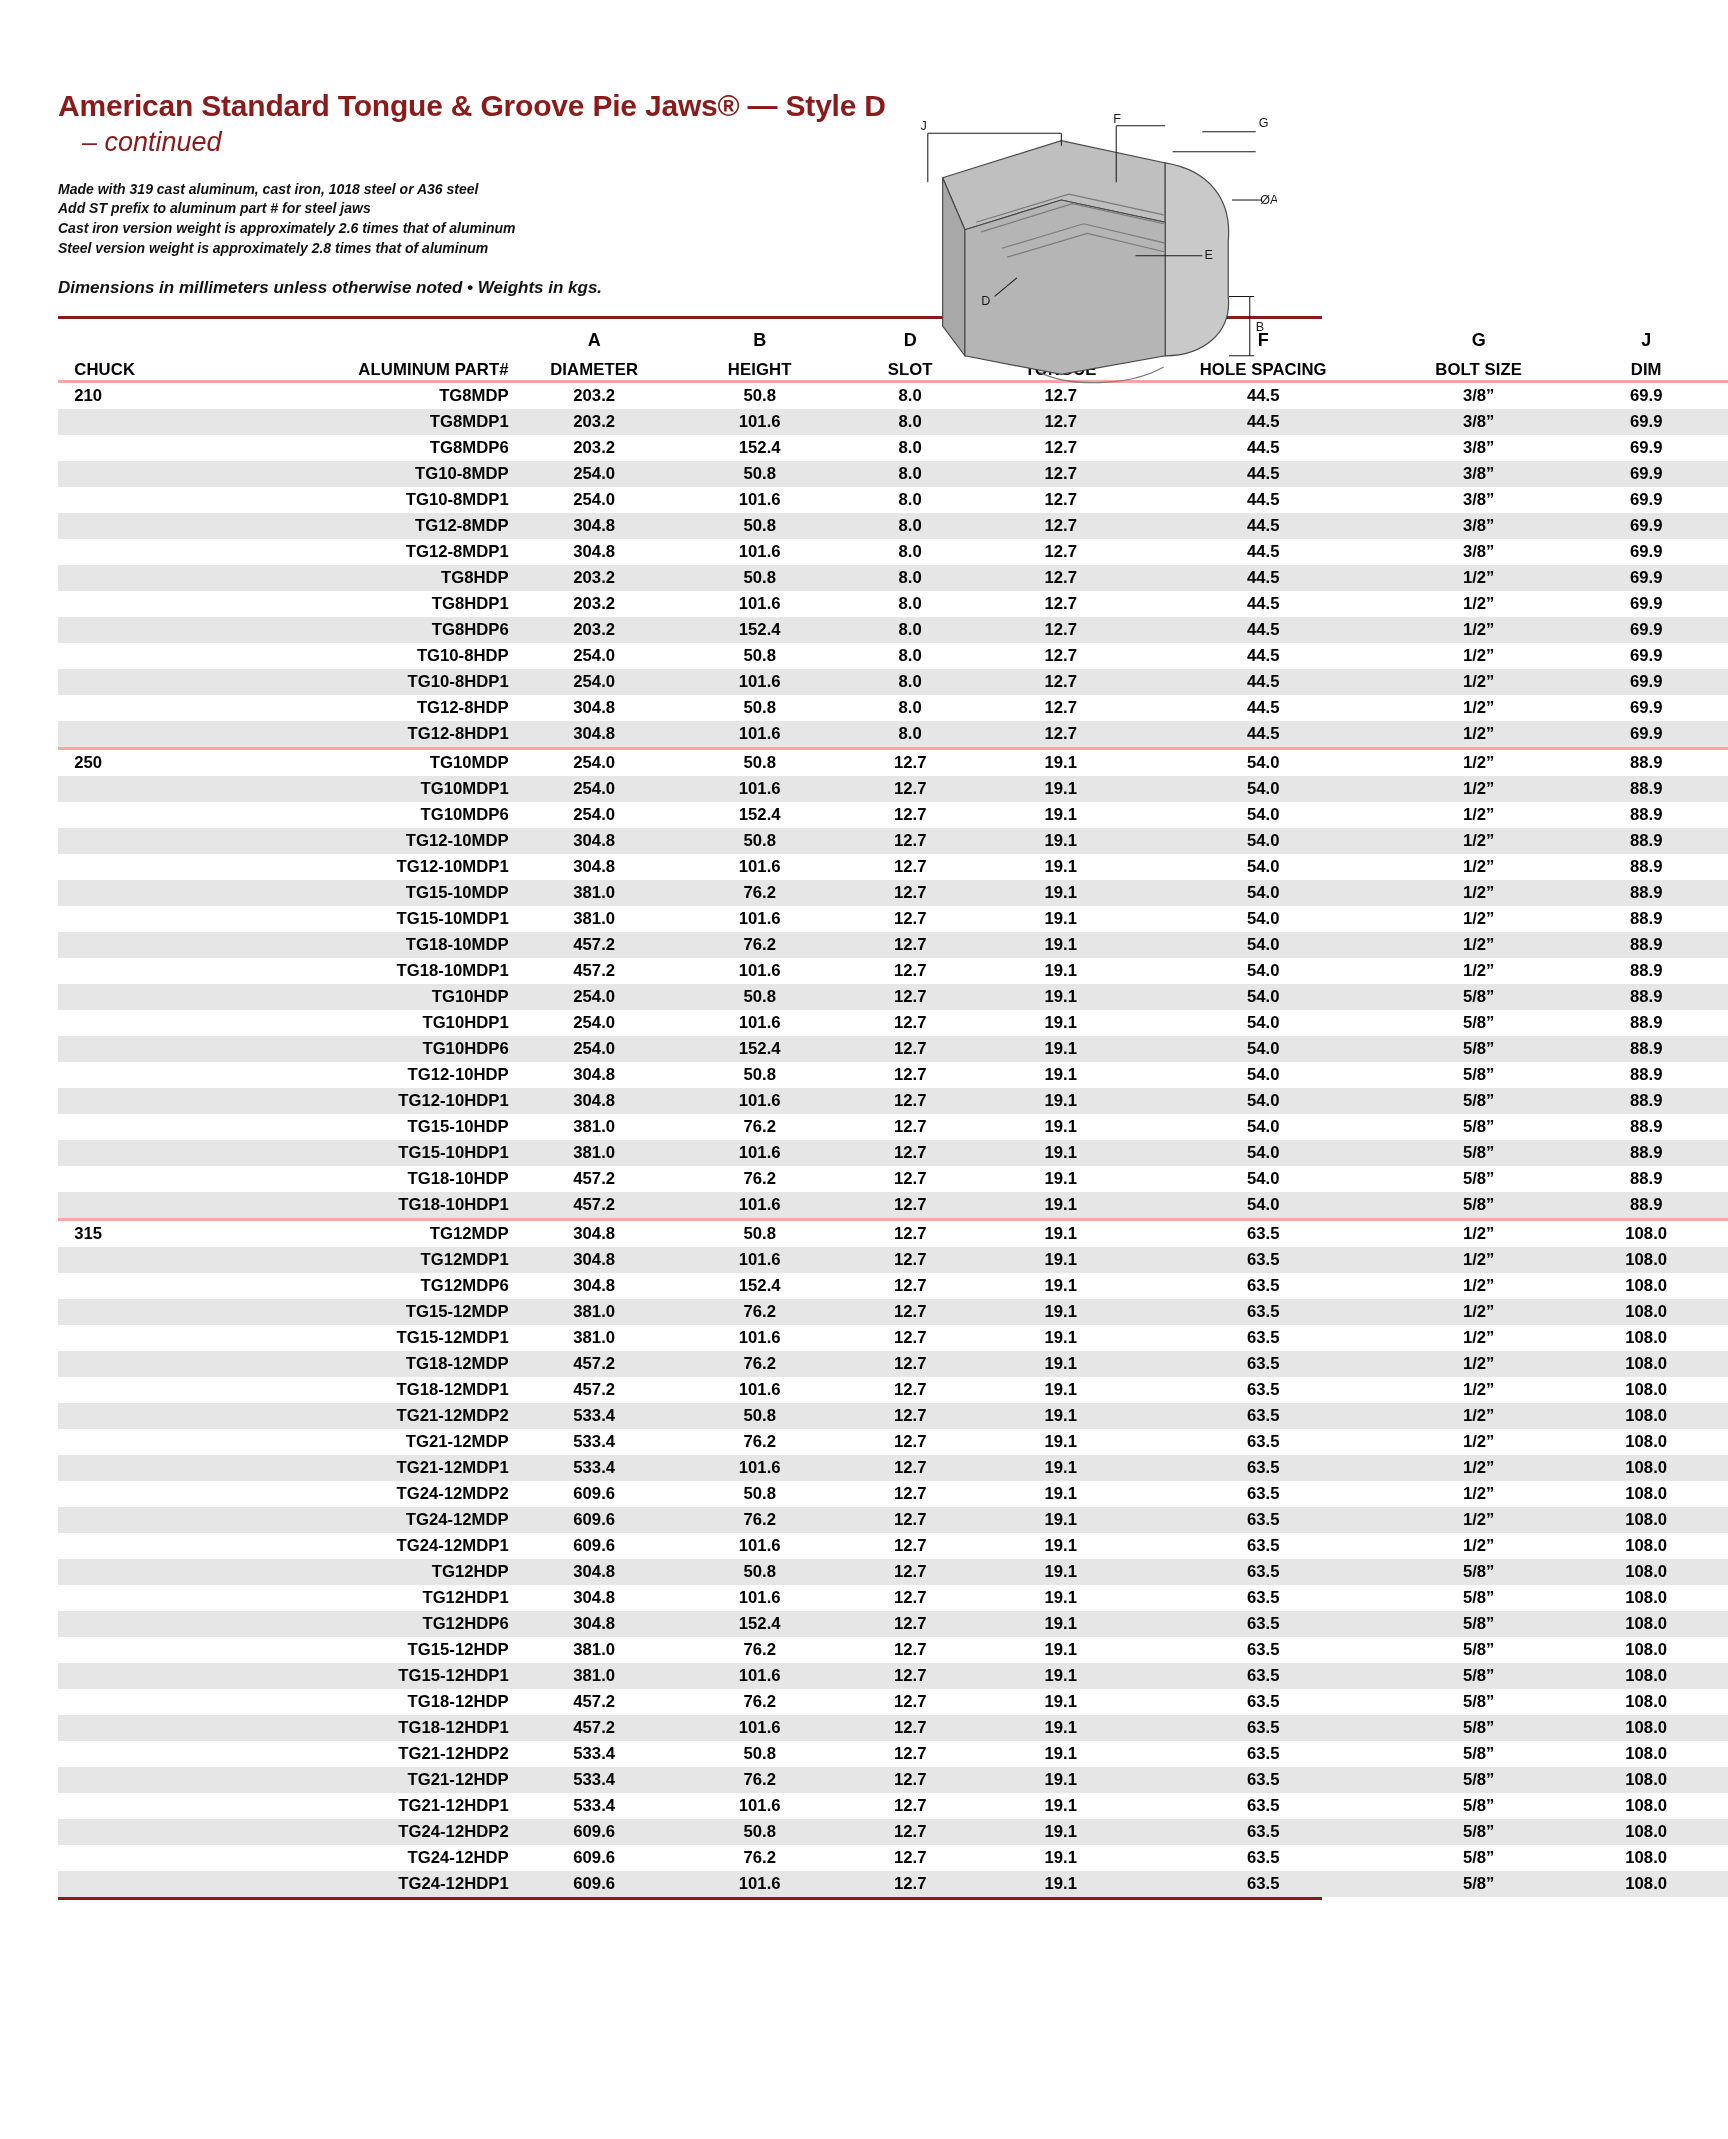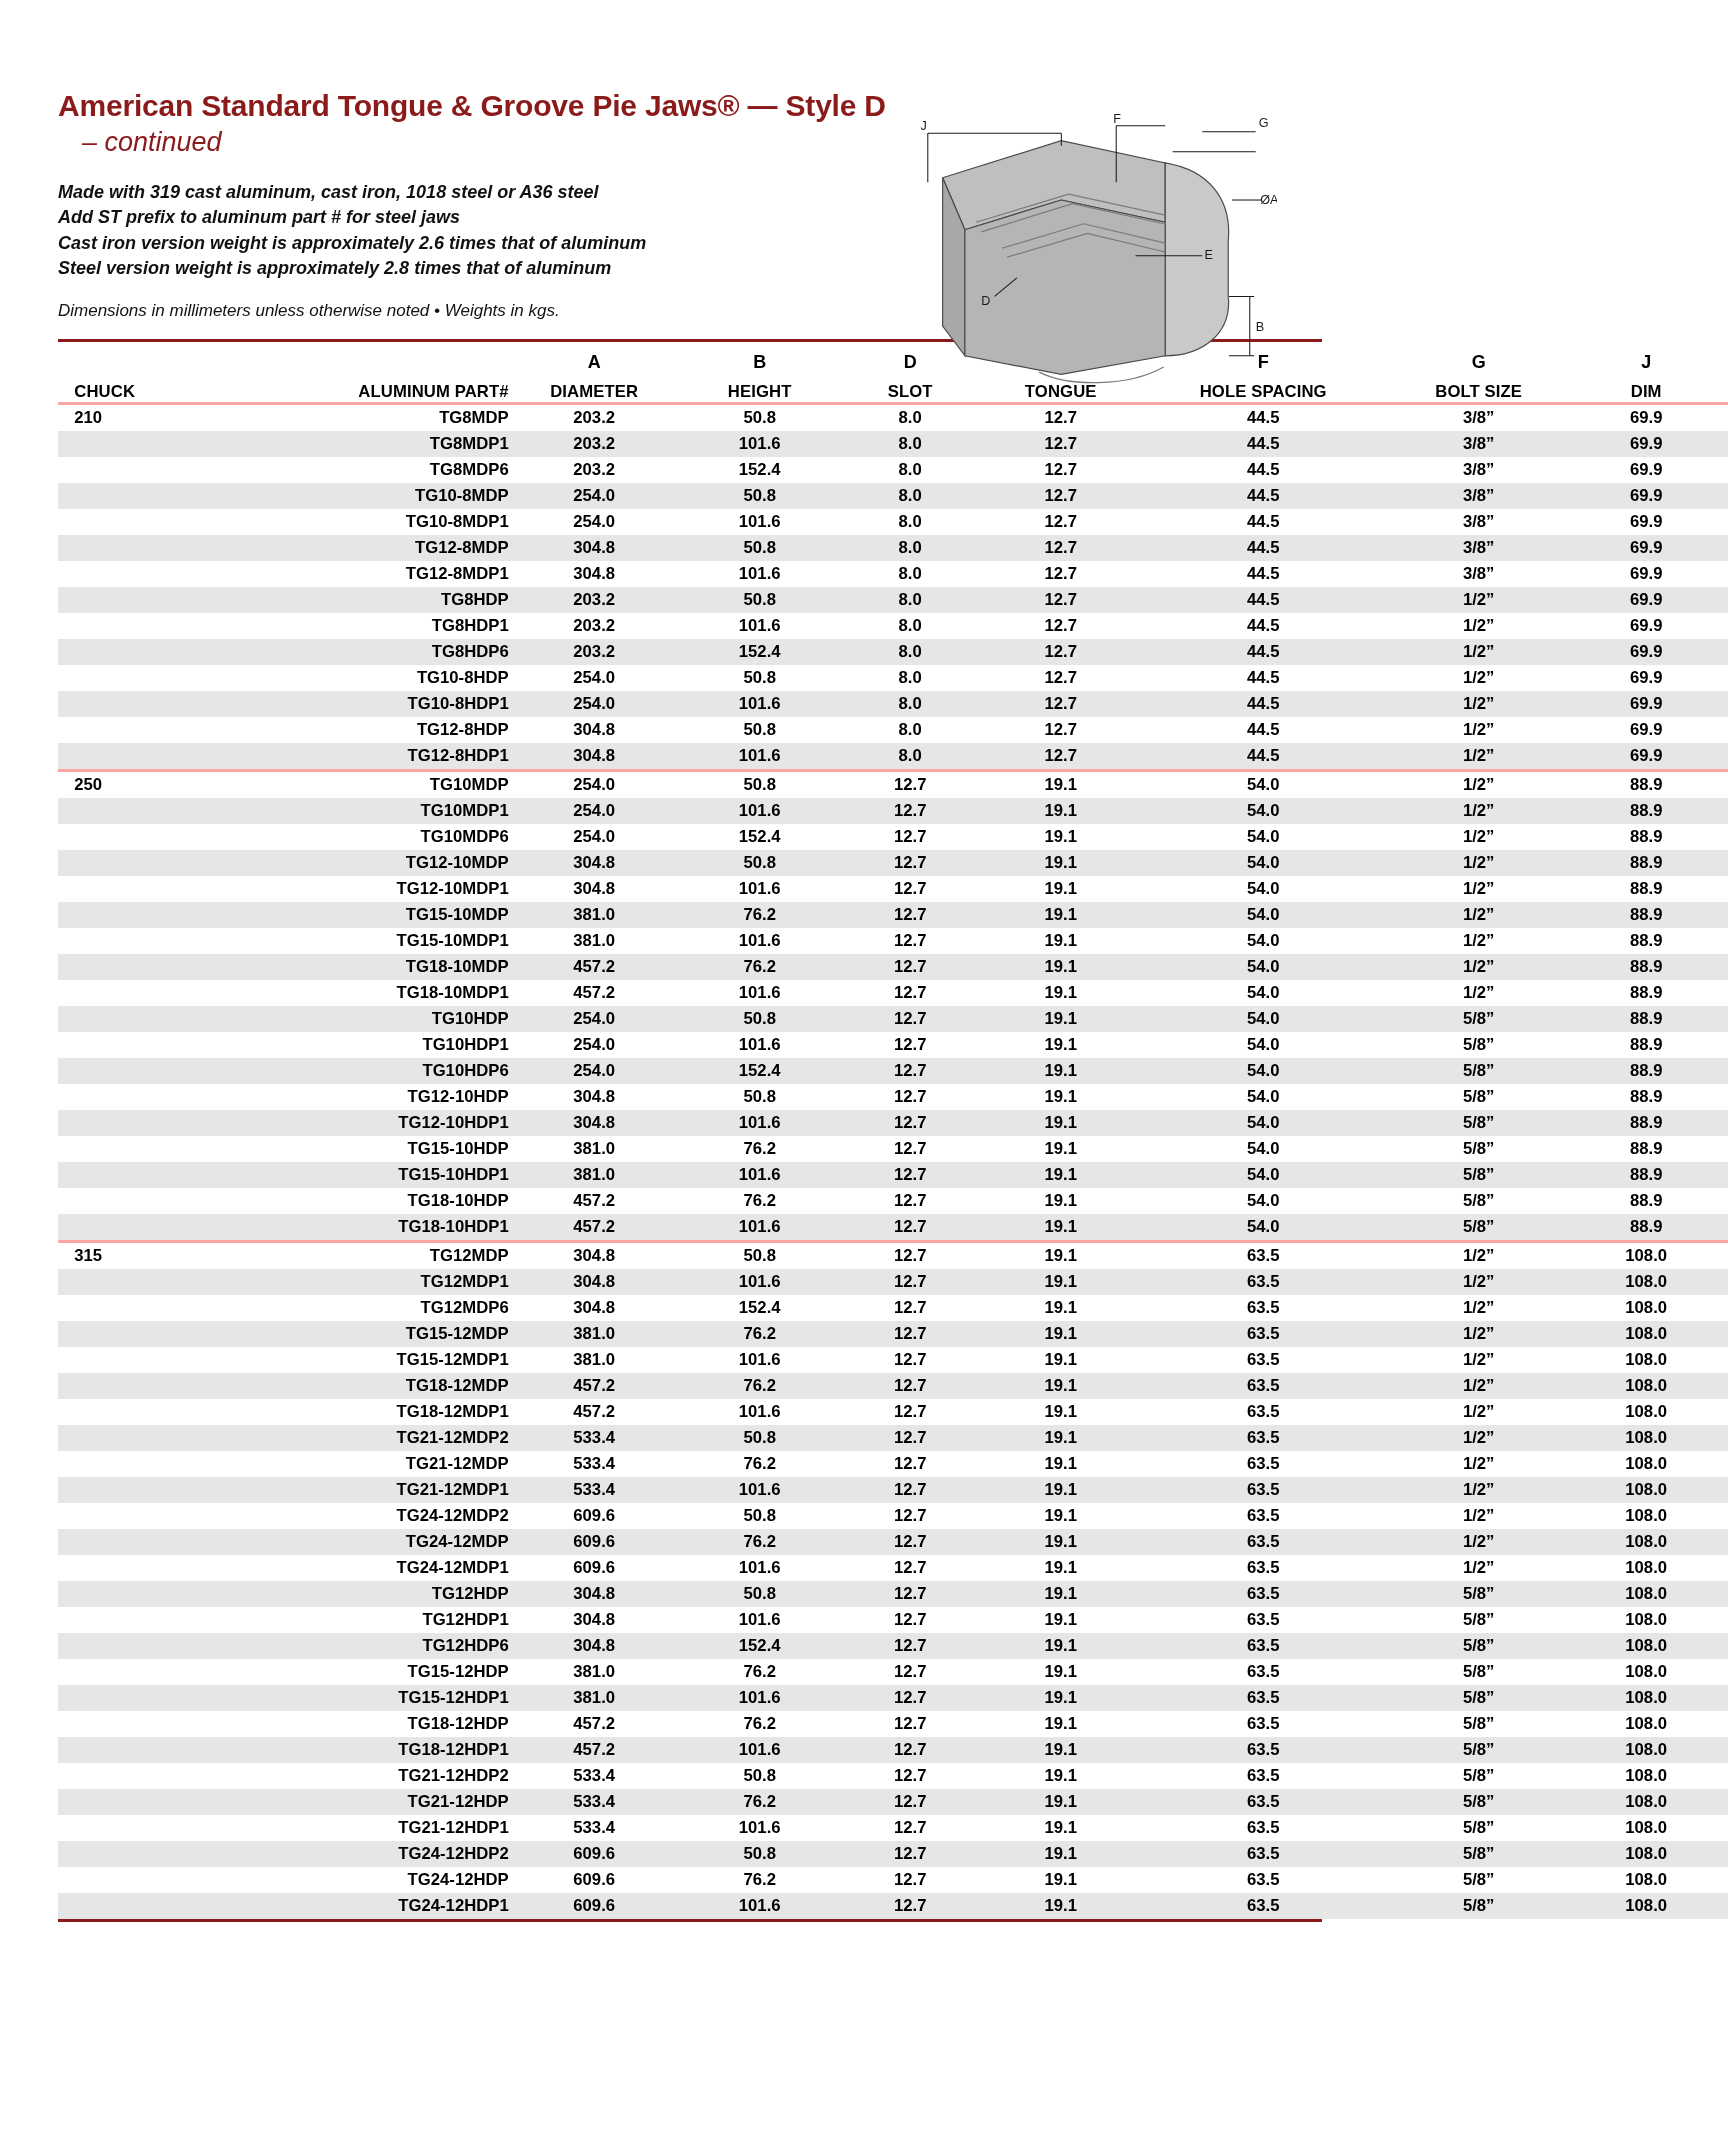--- a/index.html
+++ b/index.html
@@ -35,31 +35,31 @@
     font-size: 27px;
     font-style: italic;
     color: #8b1a1a;
     margin: 3px 0 0 24px;
     font-weight: normal;
   }
   .notes {
     margin-top: 22px;
   }
   .notes div {
-    font-size: 18px;
+    font-size: 14px;
     font-style: italic;
     font-weight: bold;
     line-height: 1.42;
     color: #111;
   }
   .dims-line {
     margin-top: 19.3px;
     font-size: 17px;
     font-style: italic;
-    font-weight: normal;
+    font-weight: bold;
     color: #111;
   }
   
   .figure {
     position: absolute;
     right: 45px;
     top: 22px;
     width: 461px;
     height: 319px;
   }

